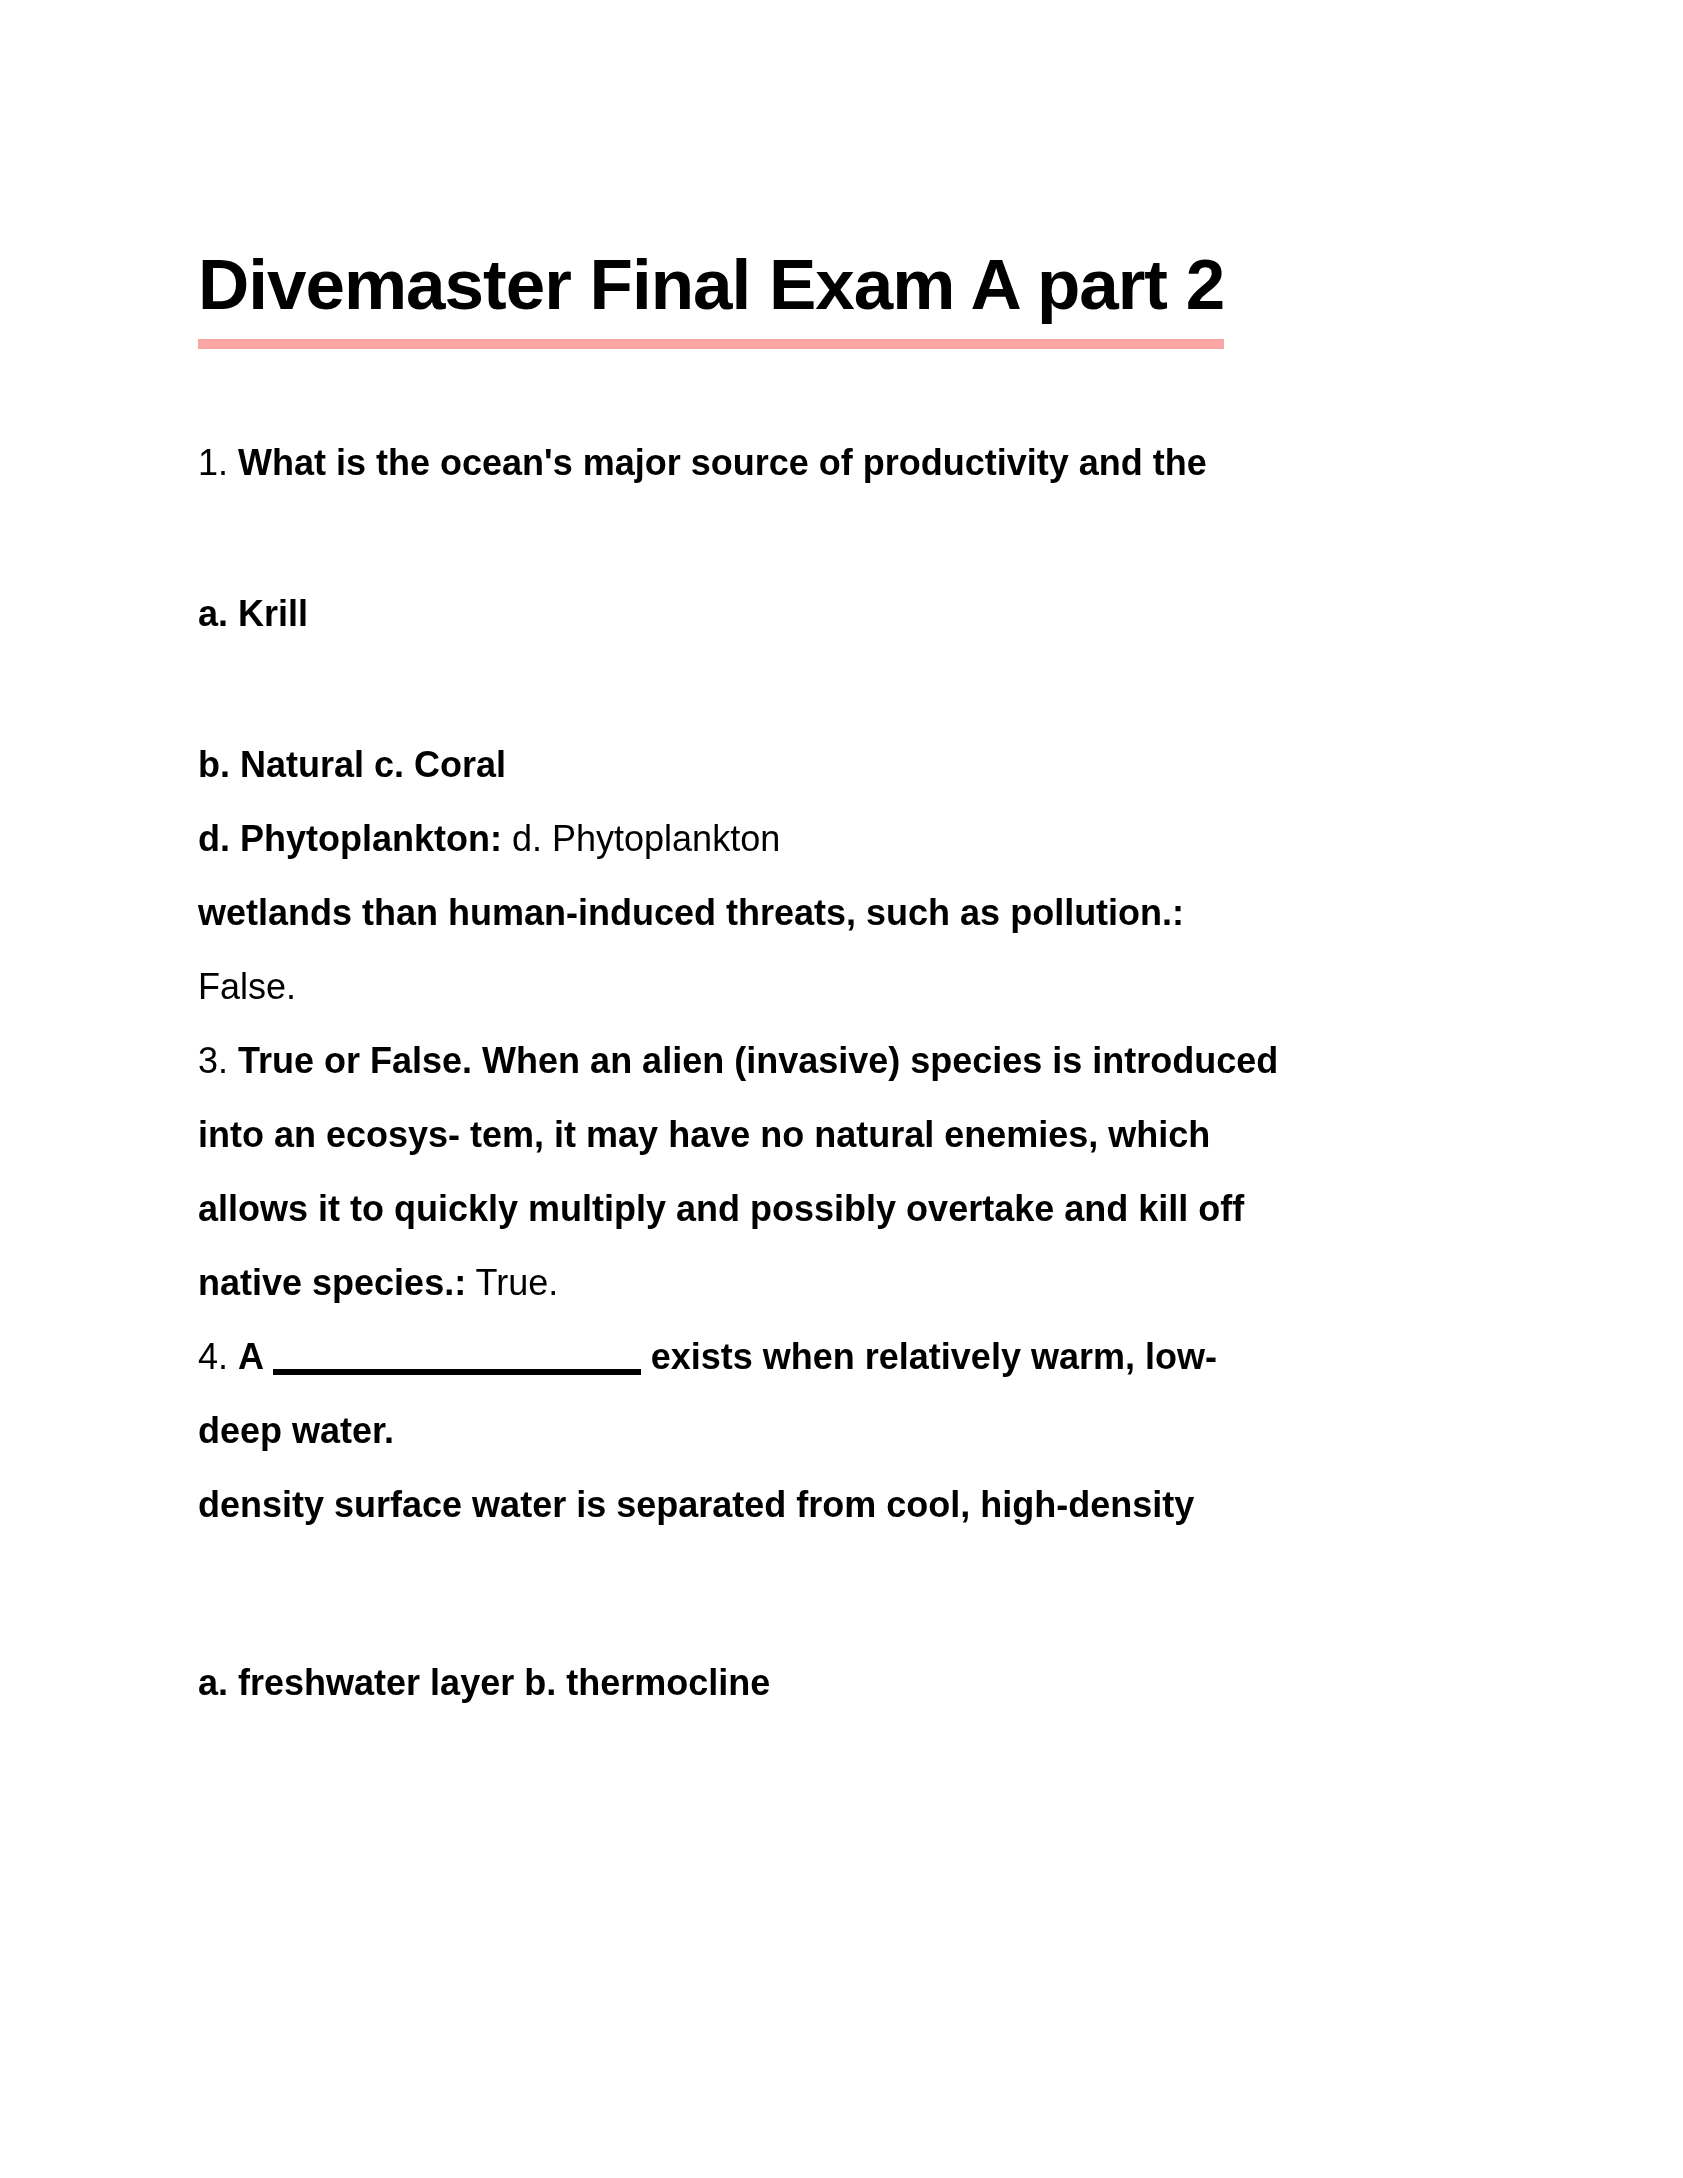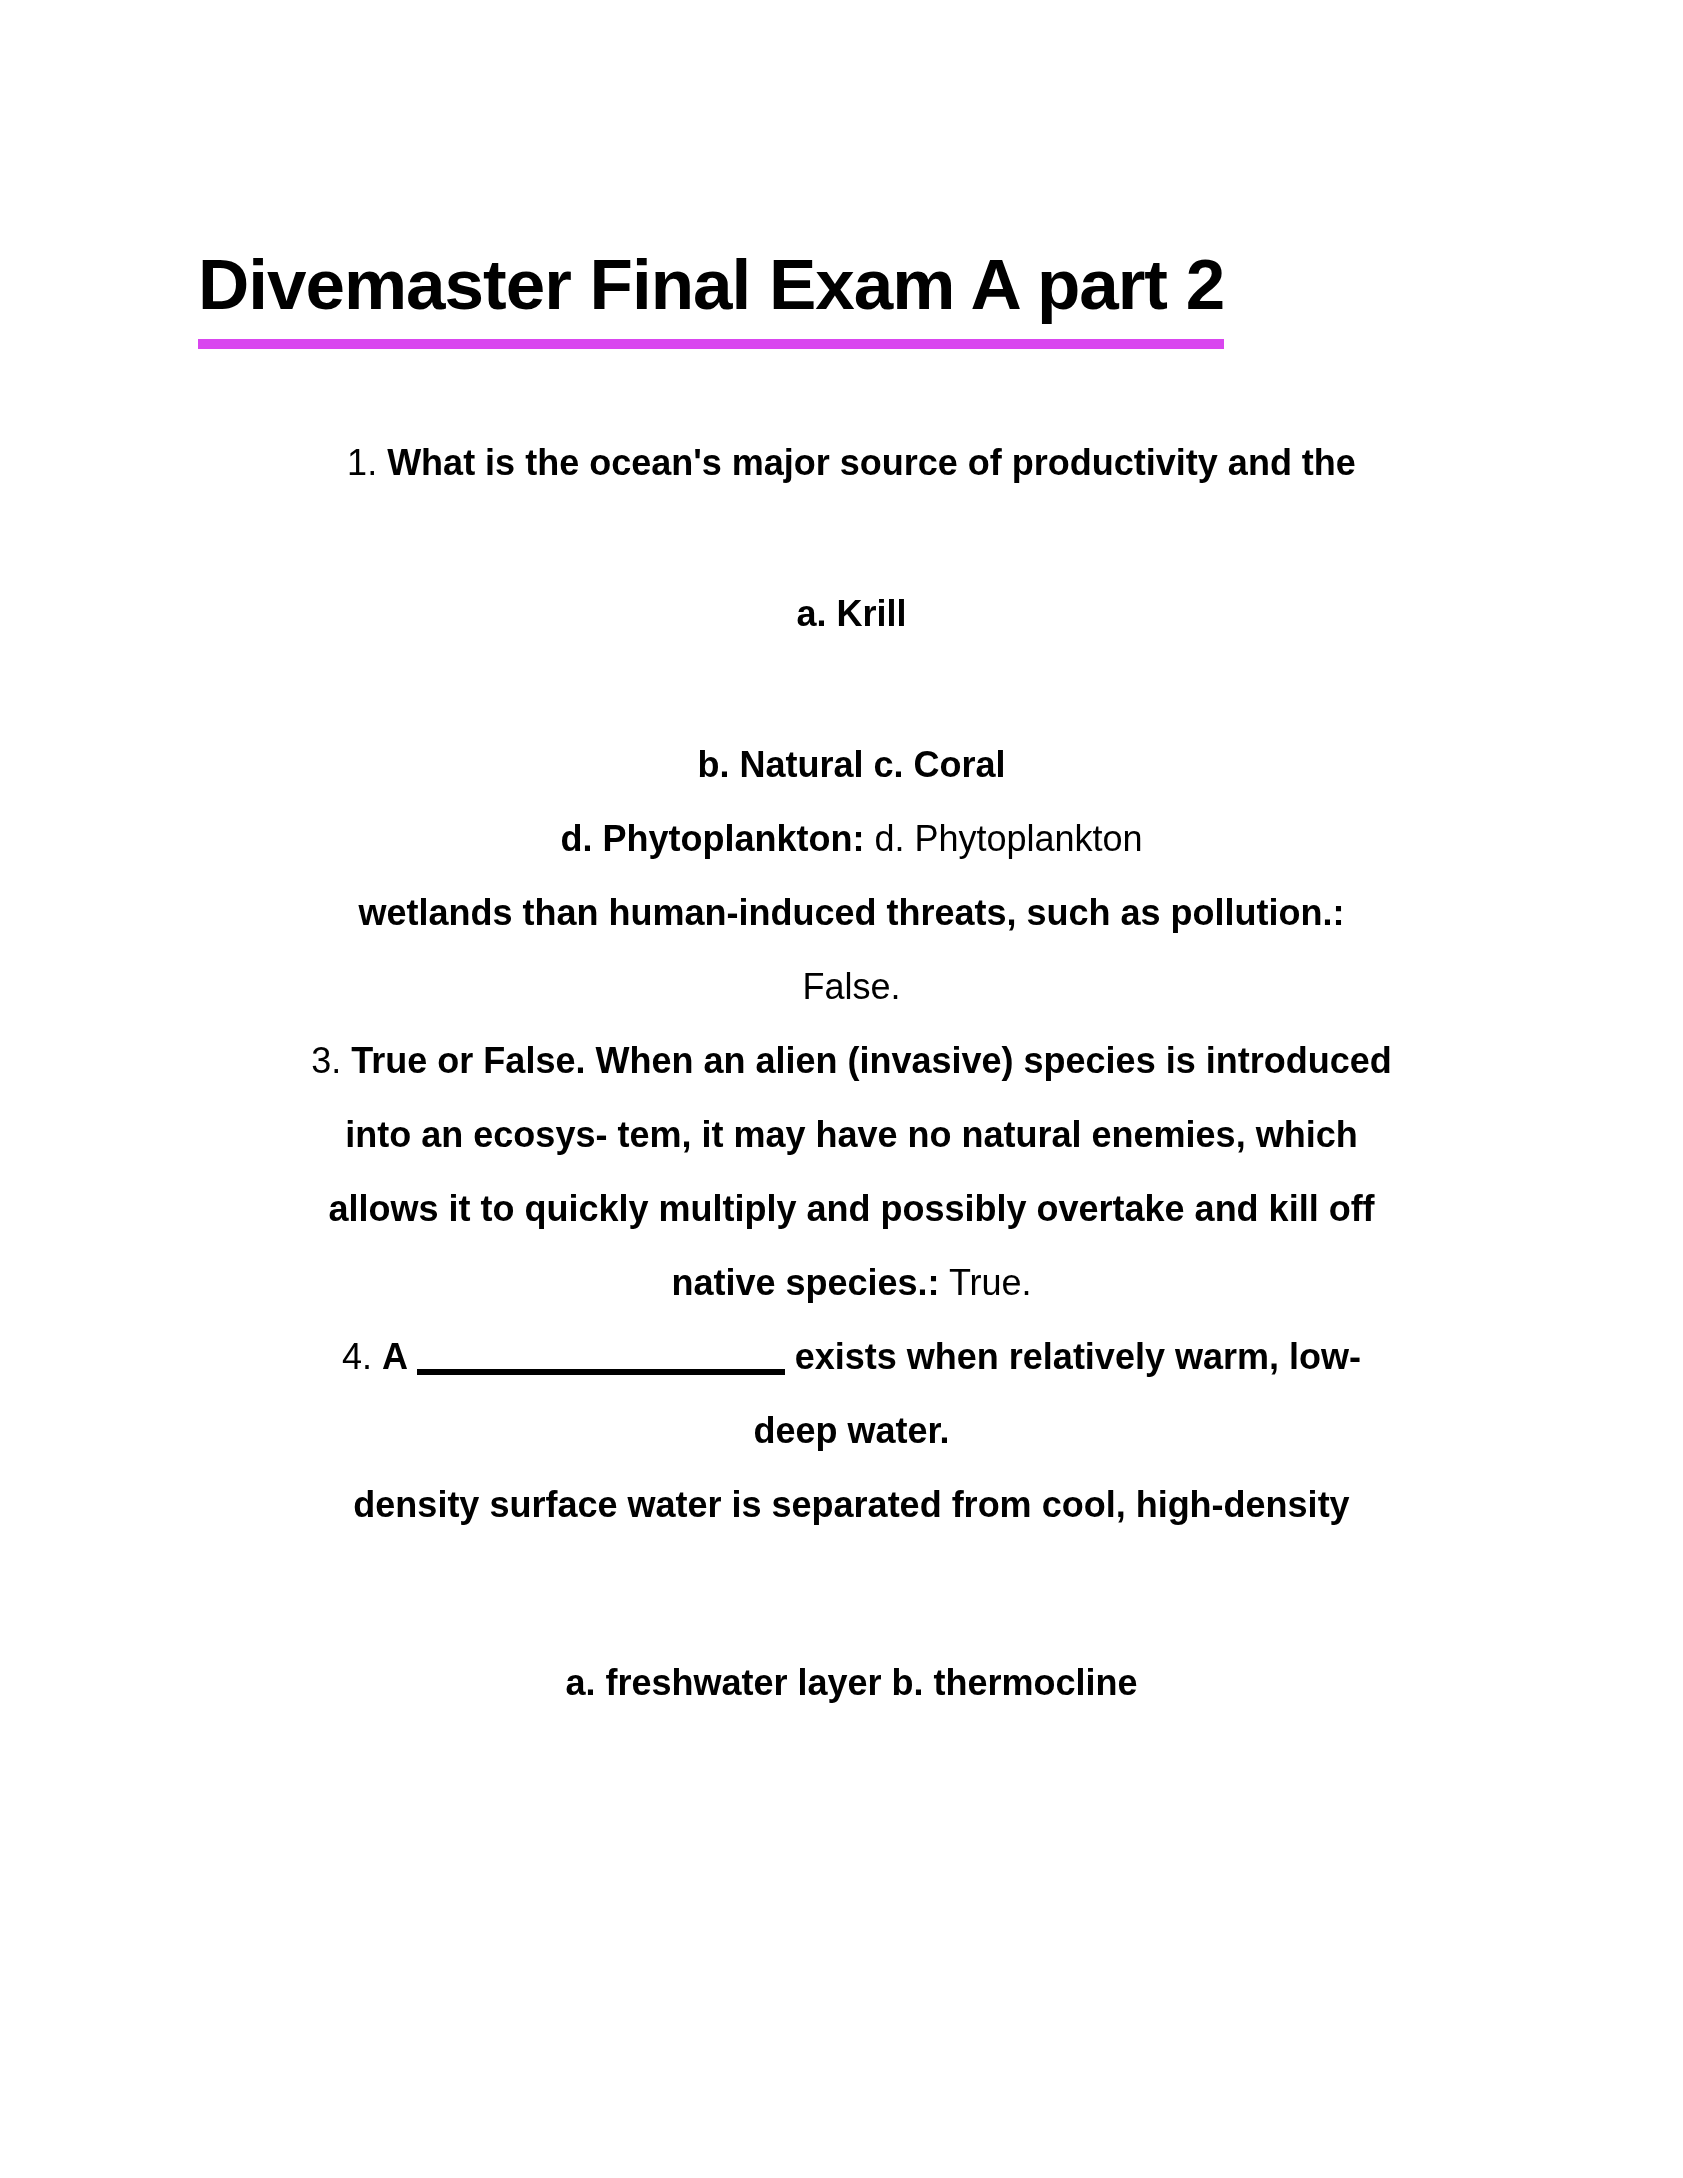--- a/index.html
+++ b/index.html
@@ -20,29 +20,28 @@
     position: absolute;
     left: 198px;
     top: 244px;
     font-size: 71px;
     font-weight: bold;
     letter-spacing: -1px;
     white-space: nowrap;
   }
   .doc-title .title-text {
     display: inline-block;
-    border-bottom: 10px solid #d946ef;
+    border-bottom: 10px solid #fca5a5;
     padding-bottom: 14px;
   }
   .doc-body {
     position: absolute;
     left: 198px;
     top: 426px;
     width: 1307px;
-    text-align: center;
   }
   .line {
     font-size: 36px;
     line-height: 74px;
     white-space: nowrap;
     font-weight: normal;
   }
   .line.gap {
     margin-top: 77px;
   }

